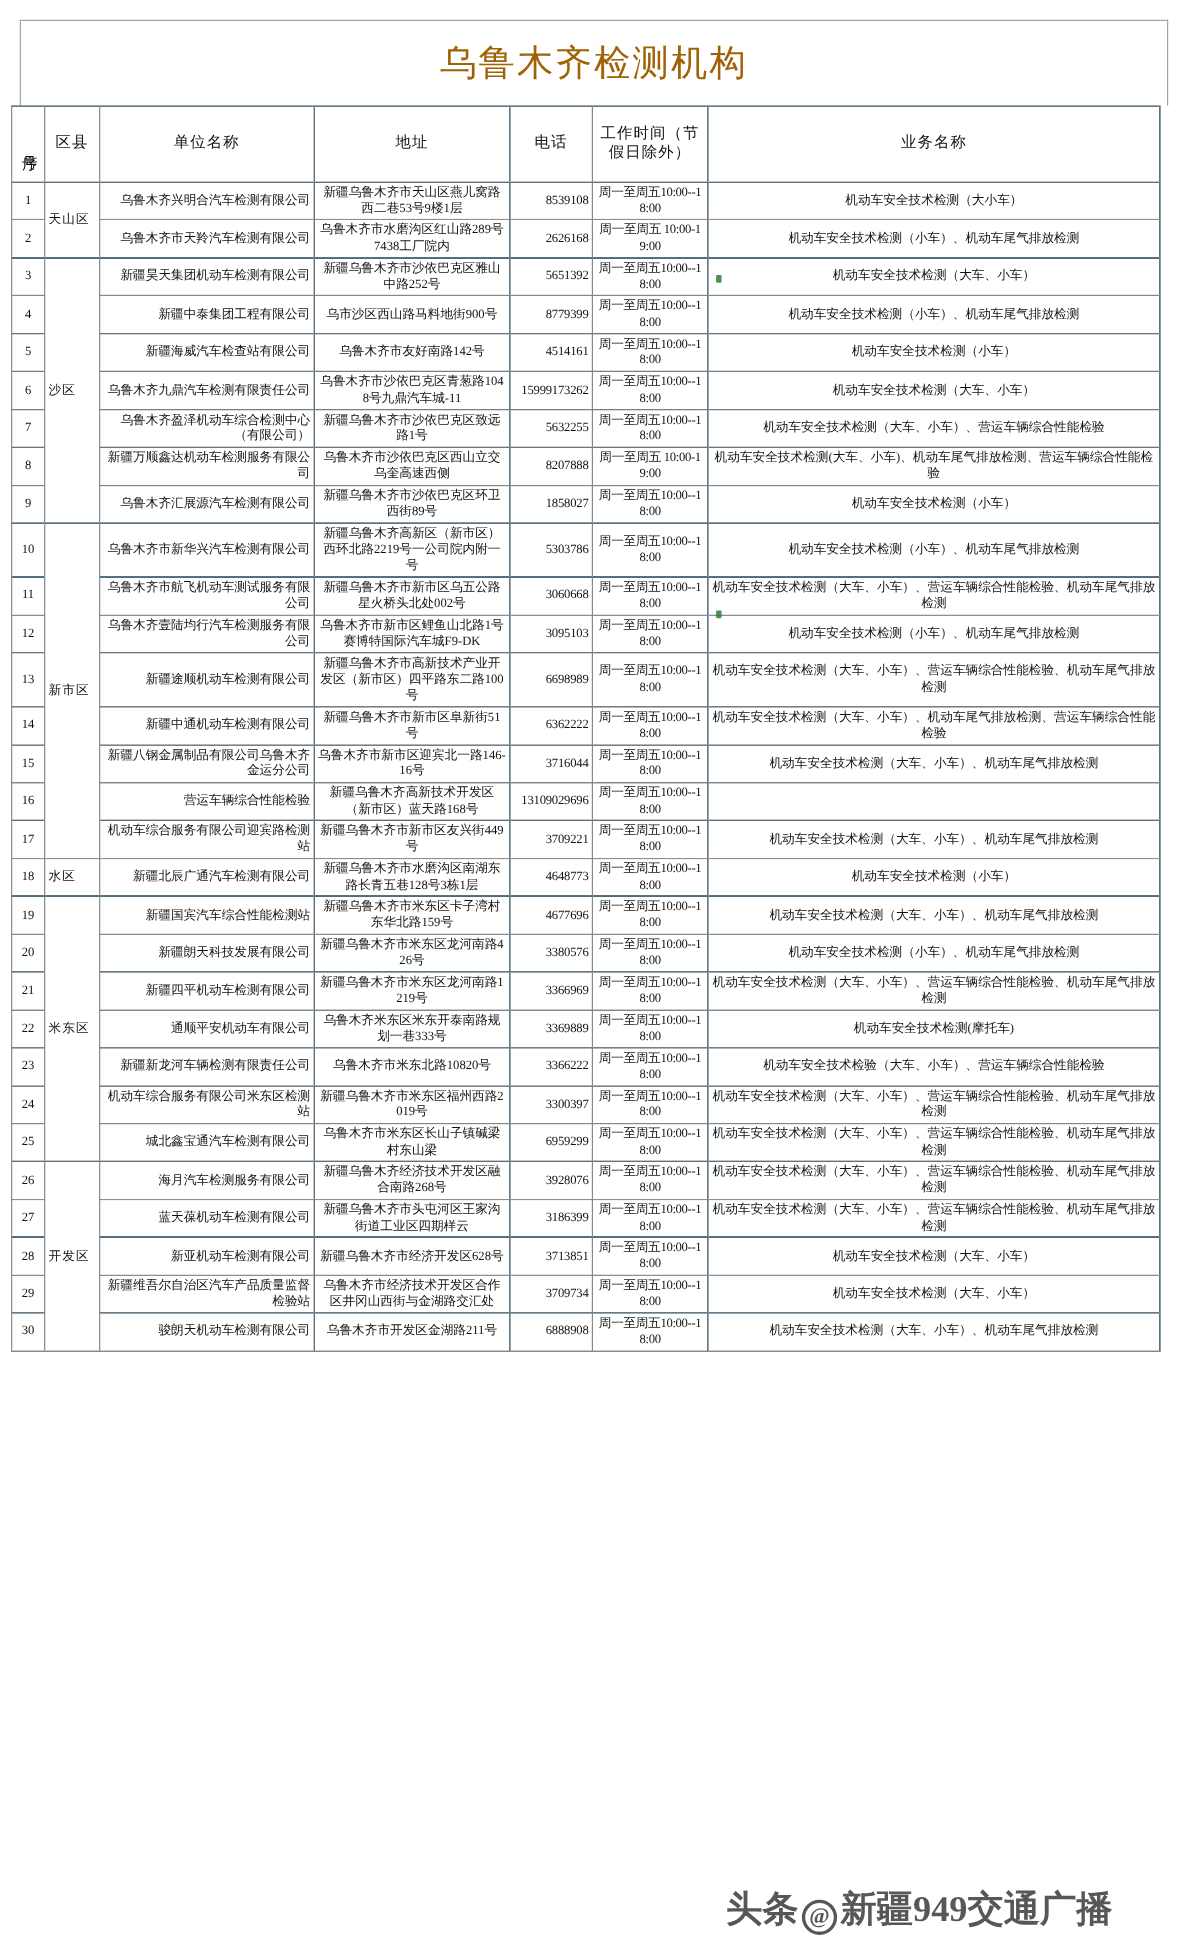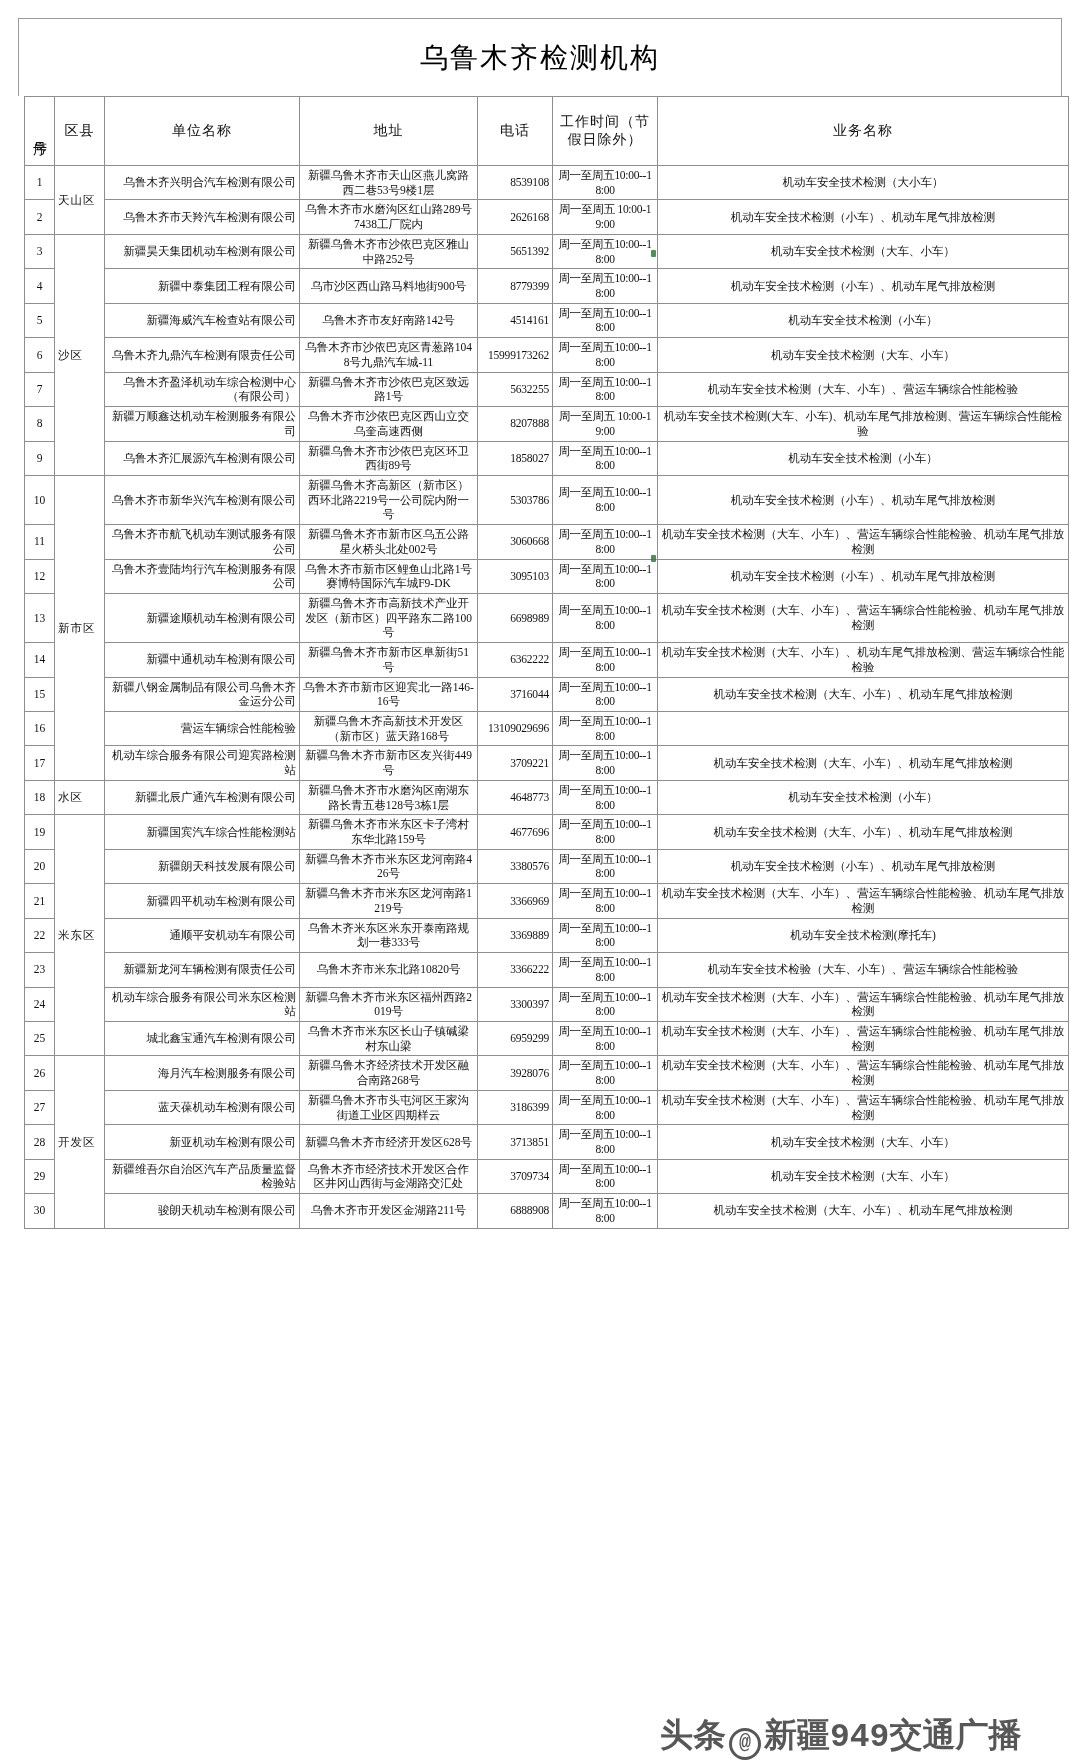--- a/index.html
+++ b/index.html
@@ -30,30 +30,30 @@
     width: 1044px;
     height: 78px;
     border: 1px solid #9b9b9b;
     border-bottom: none;
     display: flex;
     align-items: center;
     justify-content: center;
     background: #fff;
   }
   .doc-title {
-    font-size: 28px;
+    font-size: 33px;
     letter-spacing: 2px;
-    color: #000000;
+    color: #a16207;
     font-family: Liberation Sans, sans-serif;
   }
 
   
   table.grid {
     border-collapse: collapse;
-    margin: 0 24px;
+    margin: 0 10px;
     width: 1044px;
     table-layout: fixed;
     background: #0c4a6e;
   }
   table.grid th,
   table.grid td {
     border: 1px solid #8e8e8e;
     padding: 2px 3px;
     vertical-align: middle;
     font-size: 11.5px;
@@ -100,21 +100,21 @@
   }
 
   
   .watermark {
     position: absolute;
     left: 660px;
     top: 1695px;
     font-size: 33px;
     font-weight: bold;
     color: rgba(40,40,40,0.78);
-    font-family: Liberation Mono, monospace;
+    font-family: Liberation Serif, serif;
     letter-spacing: 0px;
     white-space: nowrap;
     pointer-events: none;
   }
   .watermark .wm-at {
     display: inline-block;
     border: 3px solid rgba(40,40,40,0.78);
     border-radius: 50%;
     width: 26px; height: 26px;
     line-height: 24px;

